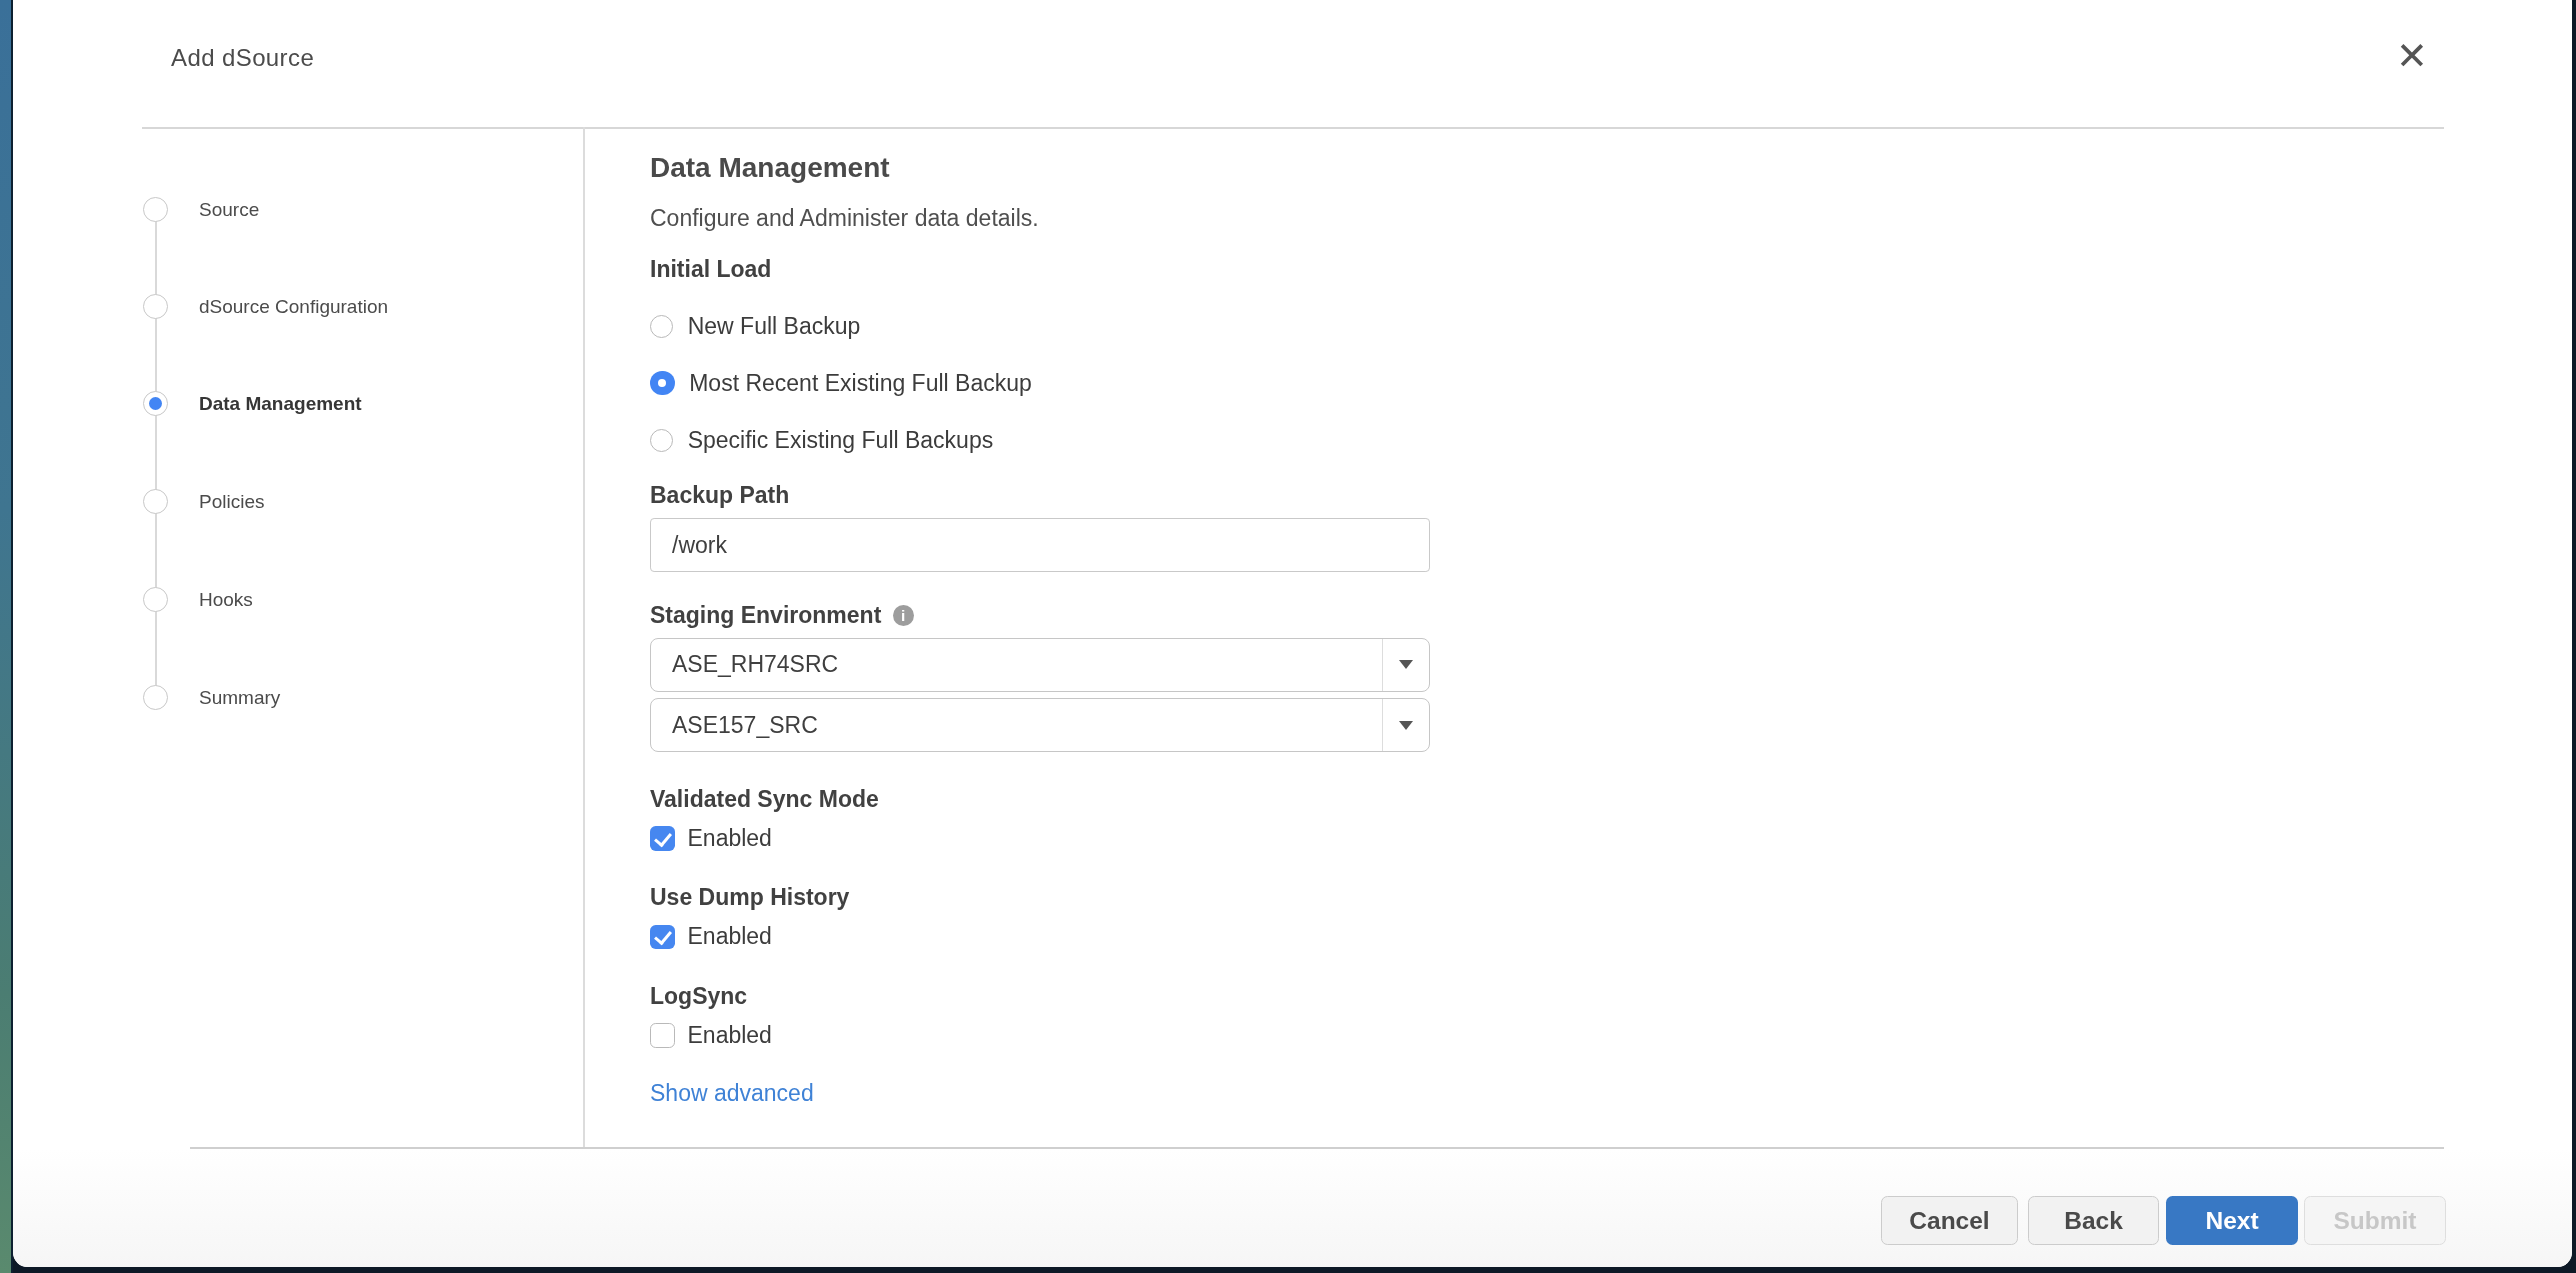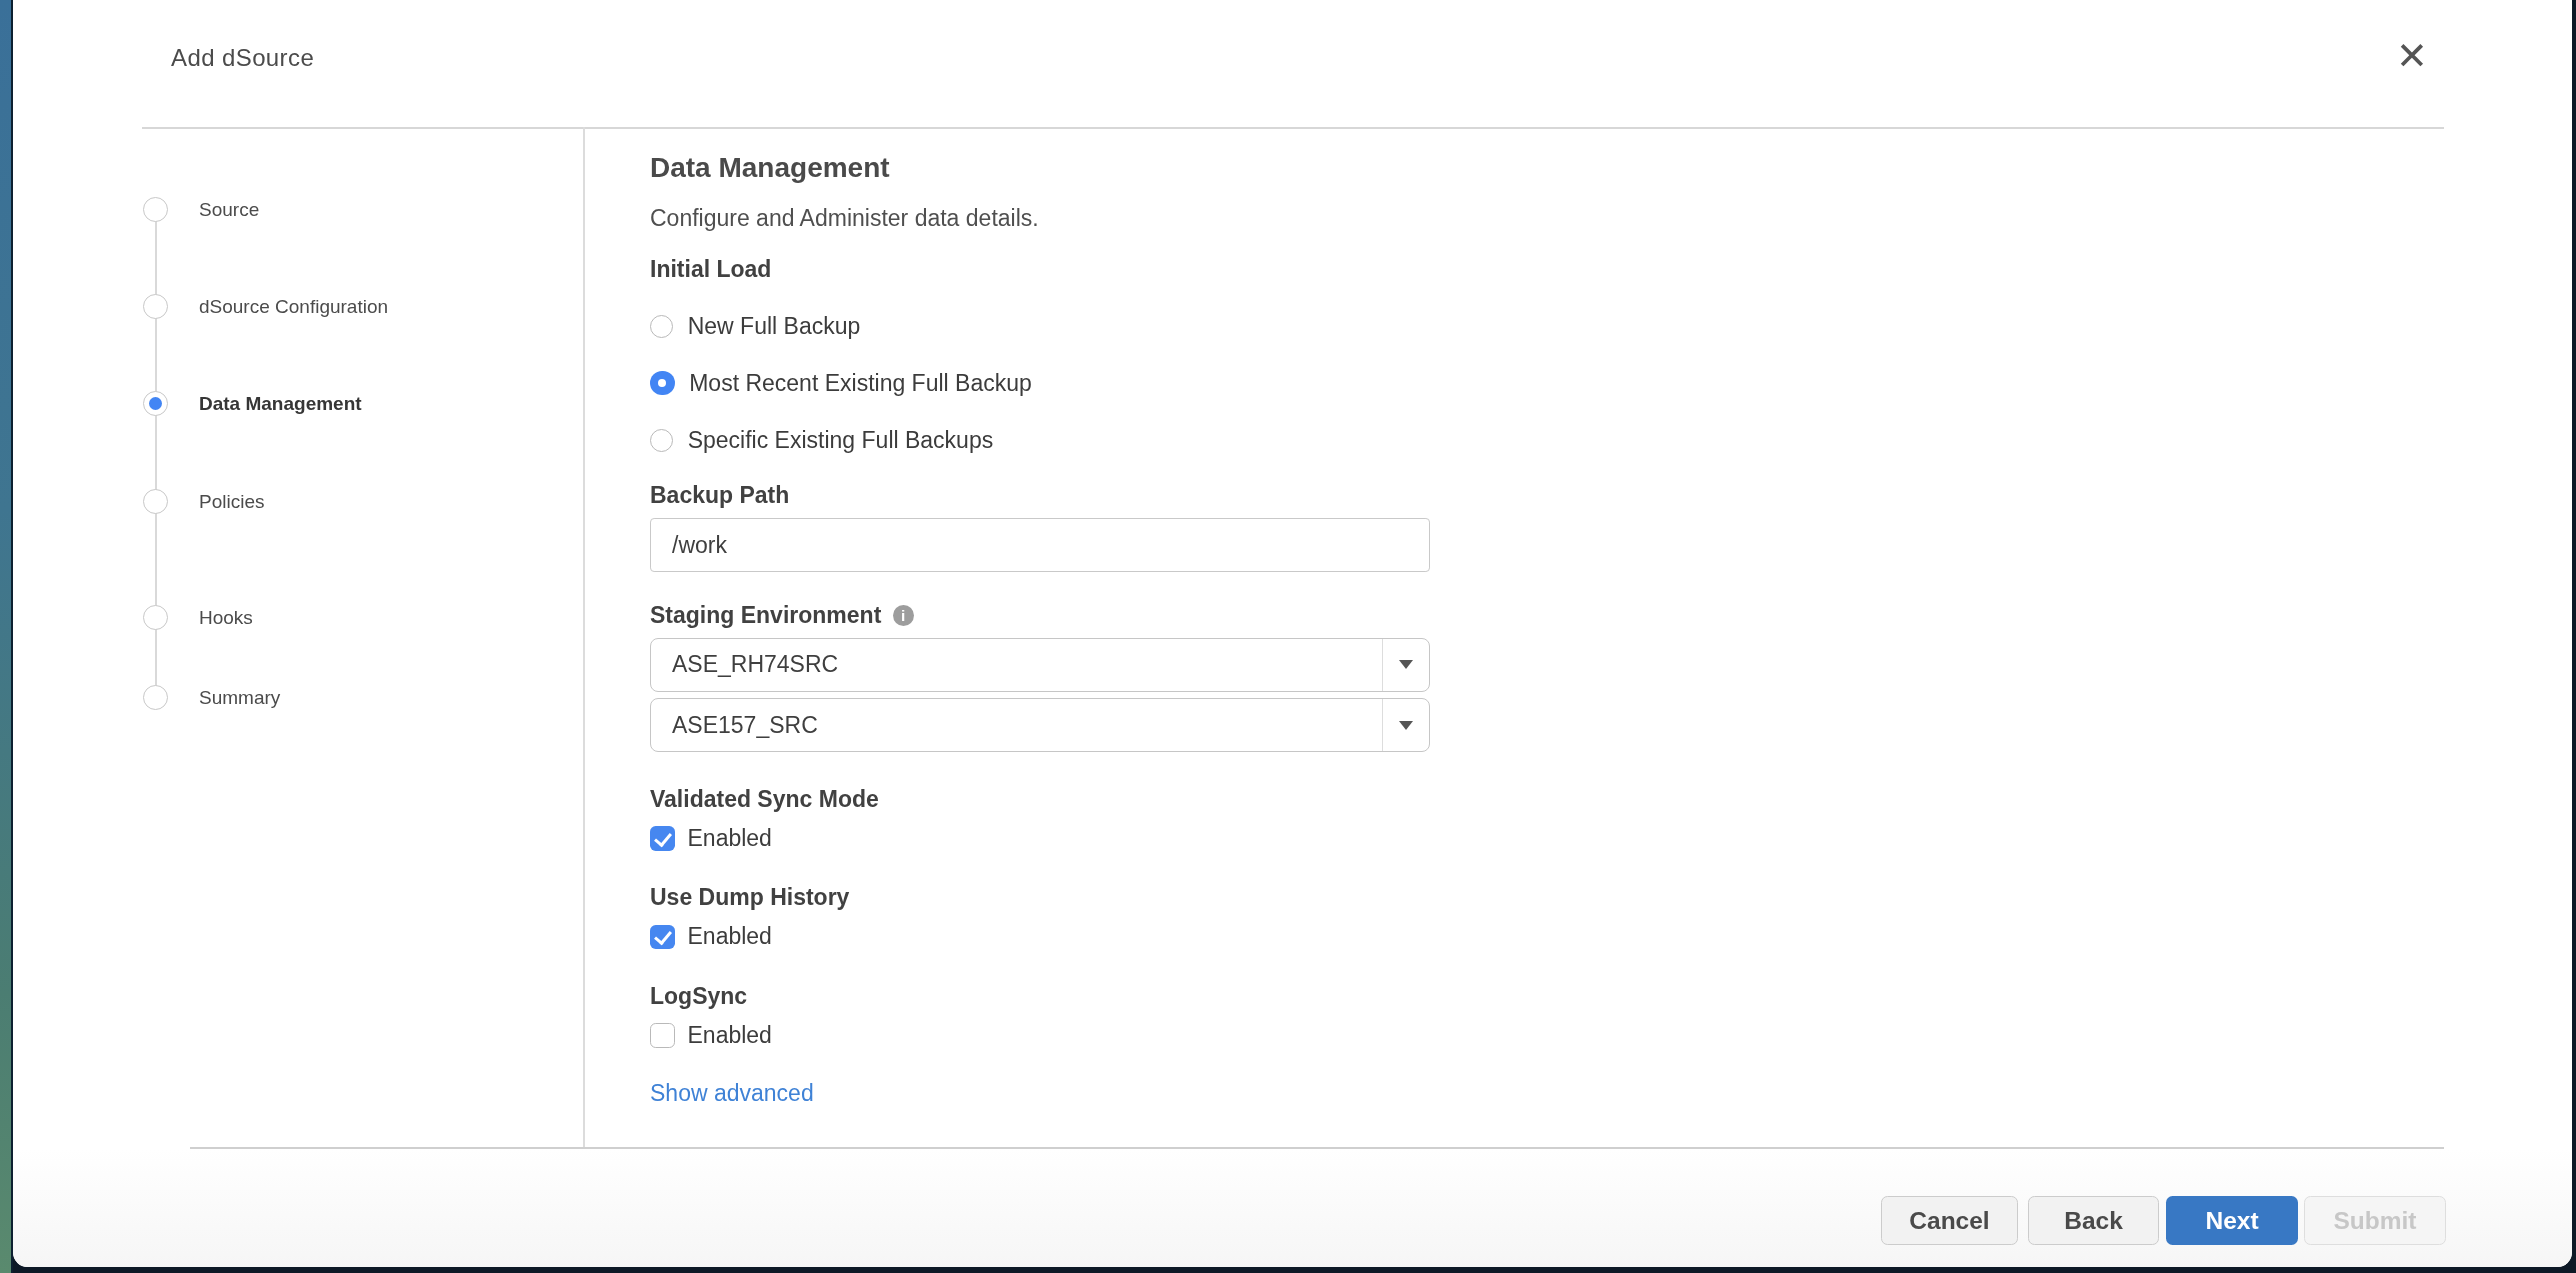--- a/index.html
+++ b/index.html
@@ -154,21 +154,21 @@
       <div class="step-label">dSource Configuration</div>
     </div>
     <div class="wizard-step active" style="top:389px">
       <div class="step-circle active"></div>
       <div class="step-label">Data Management</div>
     </div>
     <div class="wizard-step" style="top:487px">
       <div class="step-circle"></div>
       <div class="step-label">Policies</div>
     </div>
-    <div class="wizard-step" style="top:603px">
+    <div class="wizard-step" style="top:585px">
       <div class="step-circle"></div>
       <div class="step-label">Hooks</div>
     </div>
     <div class="wizard-step" style="top:683px">
       <div class="step-circle"></div>
       <div class="step-label">Summary</div>
     </div>
 
     <div class="content">
       <h2>Data Management</h2>

